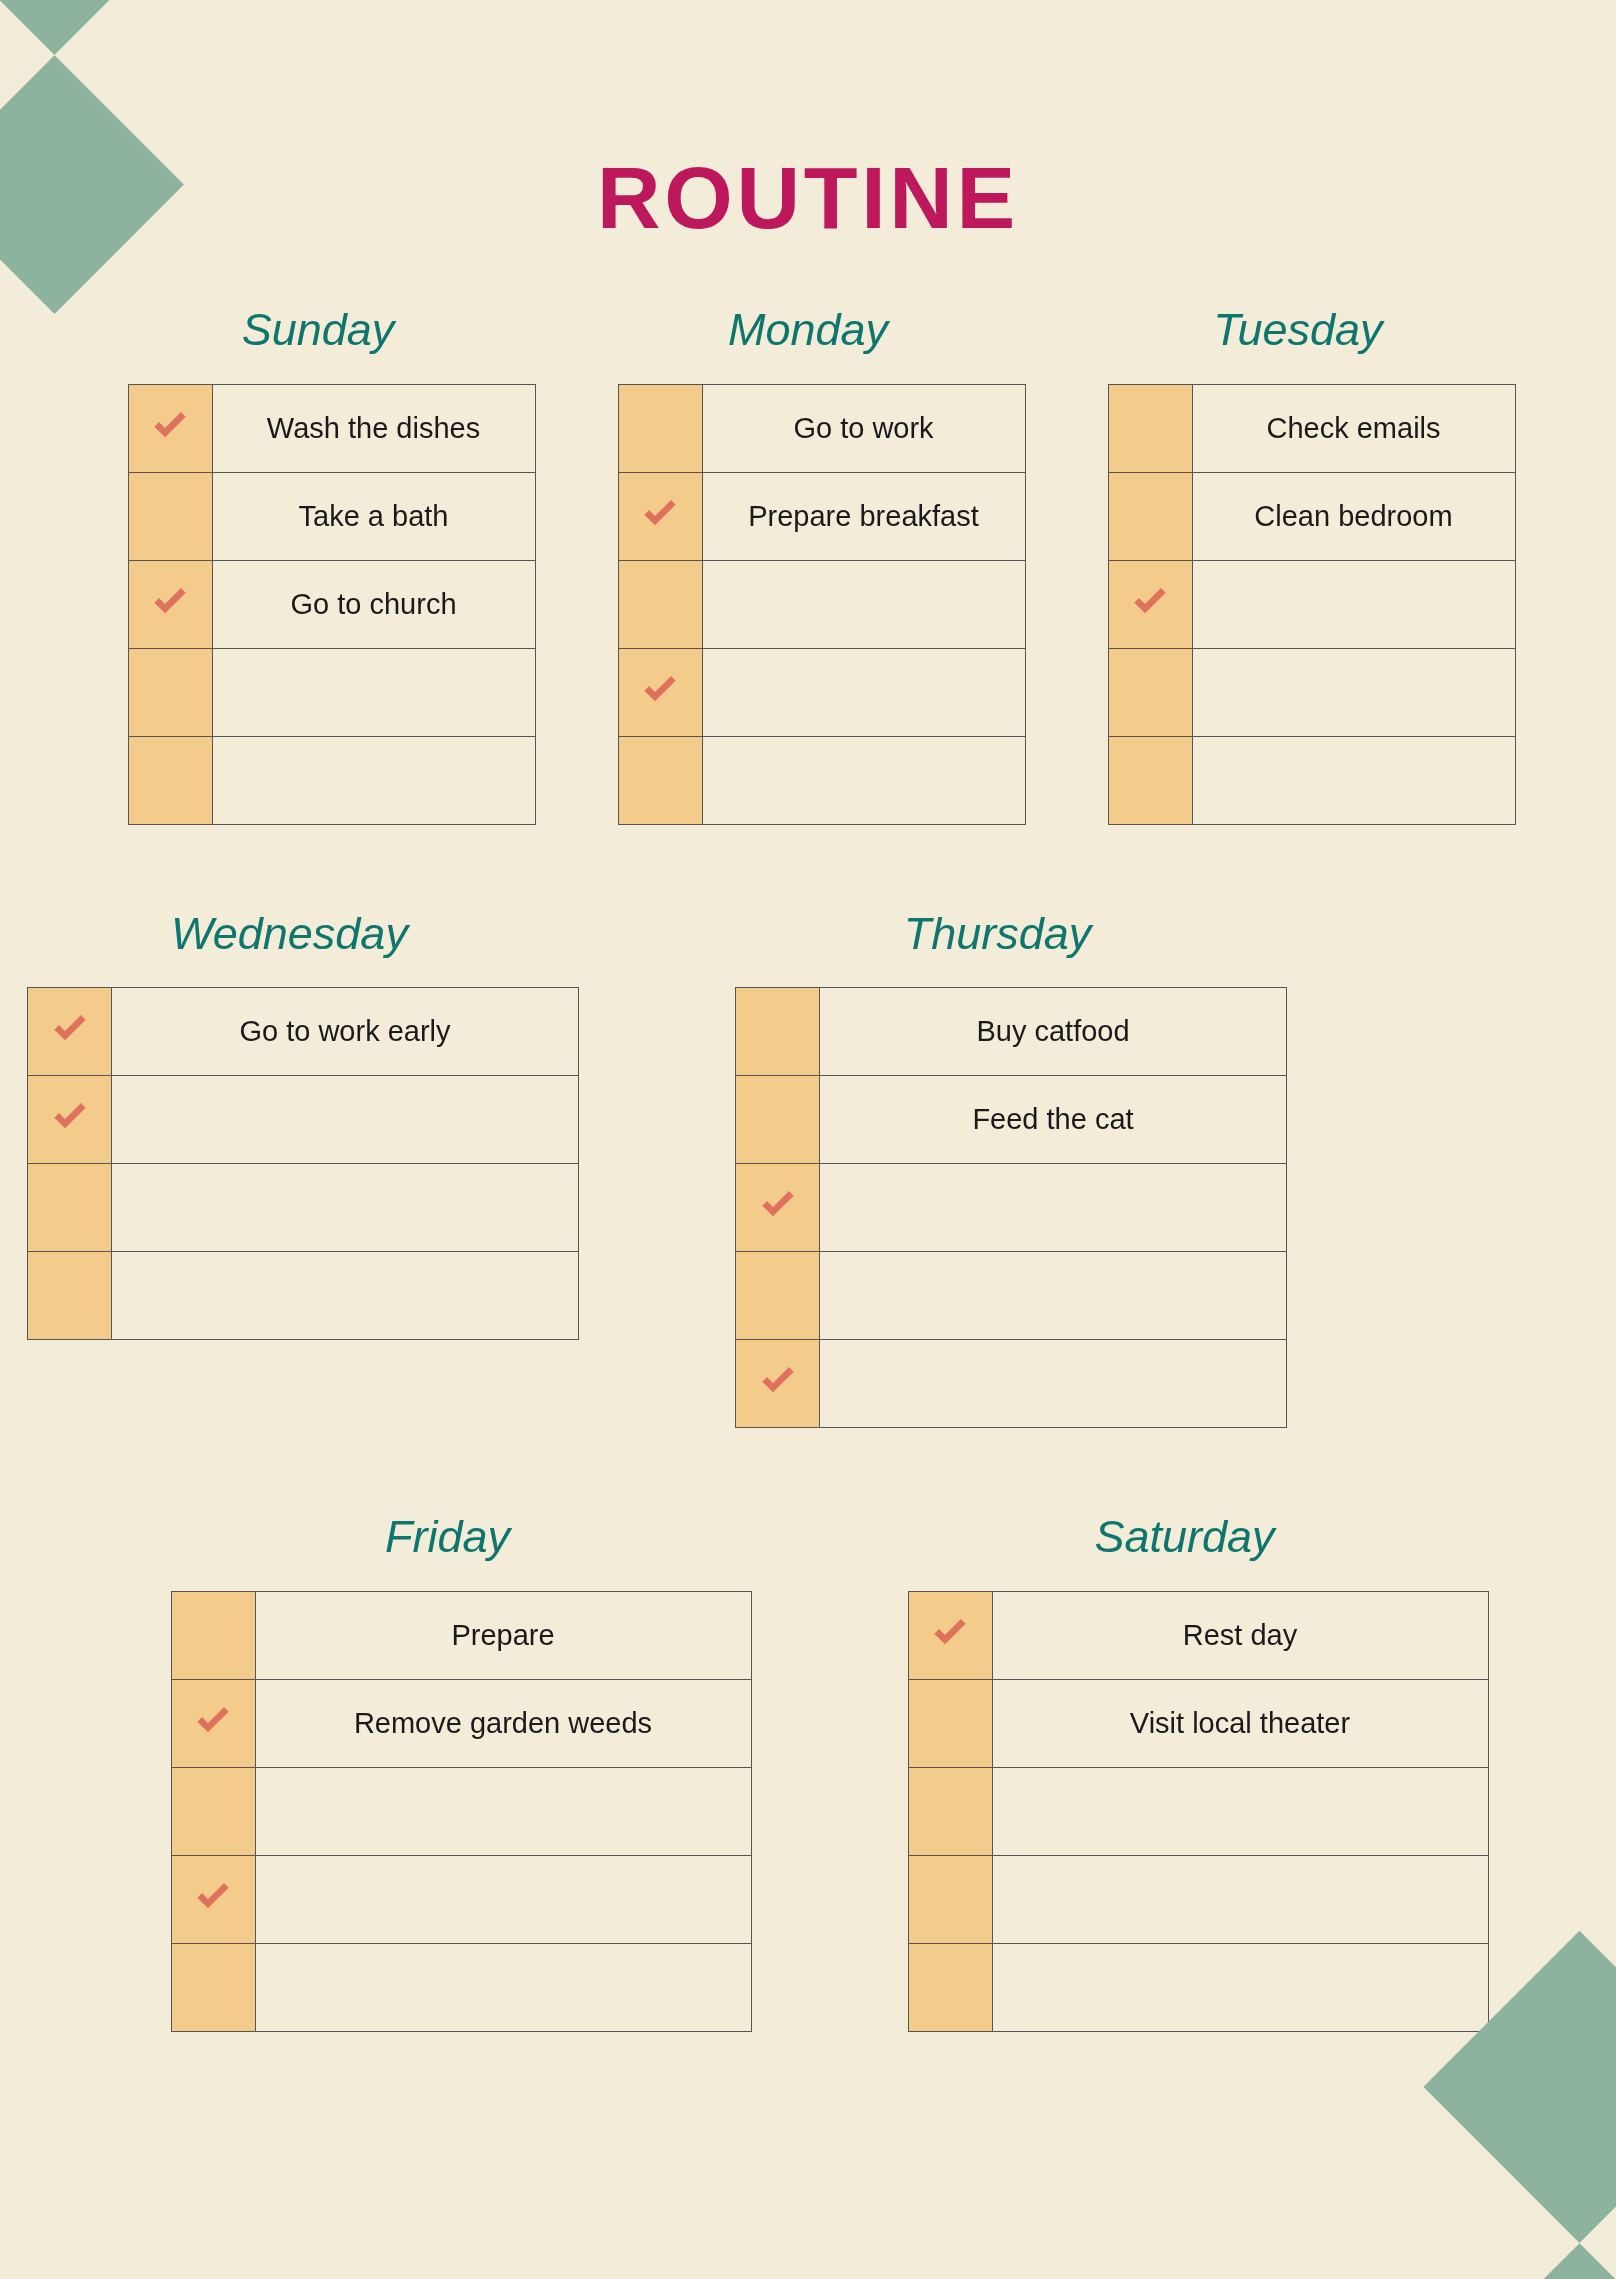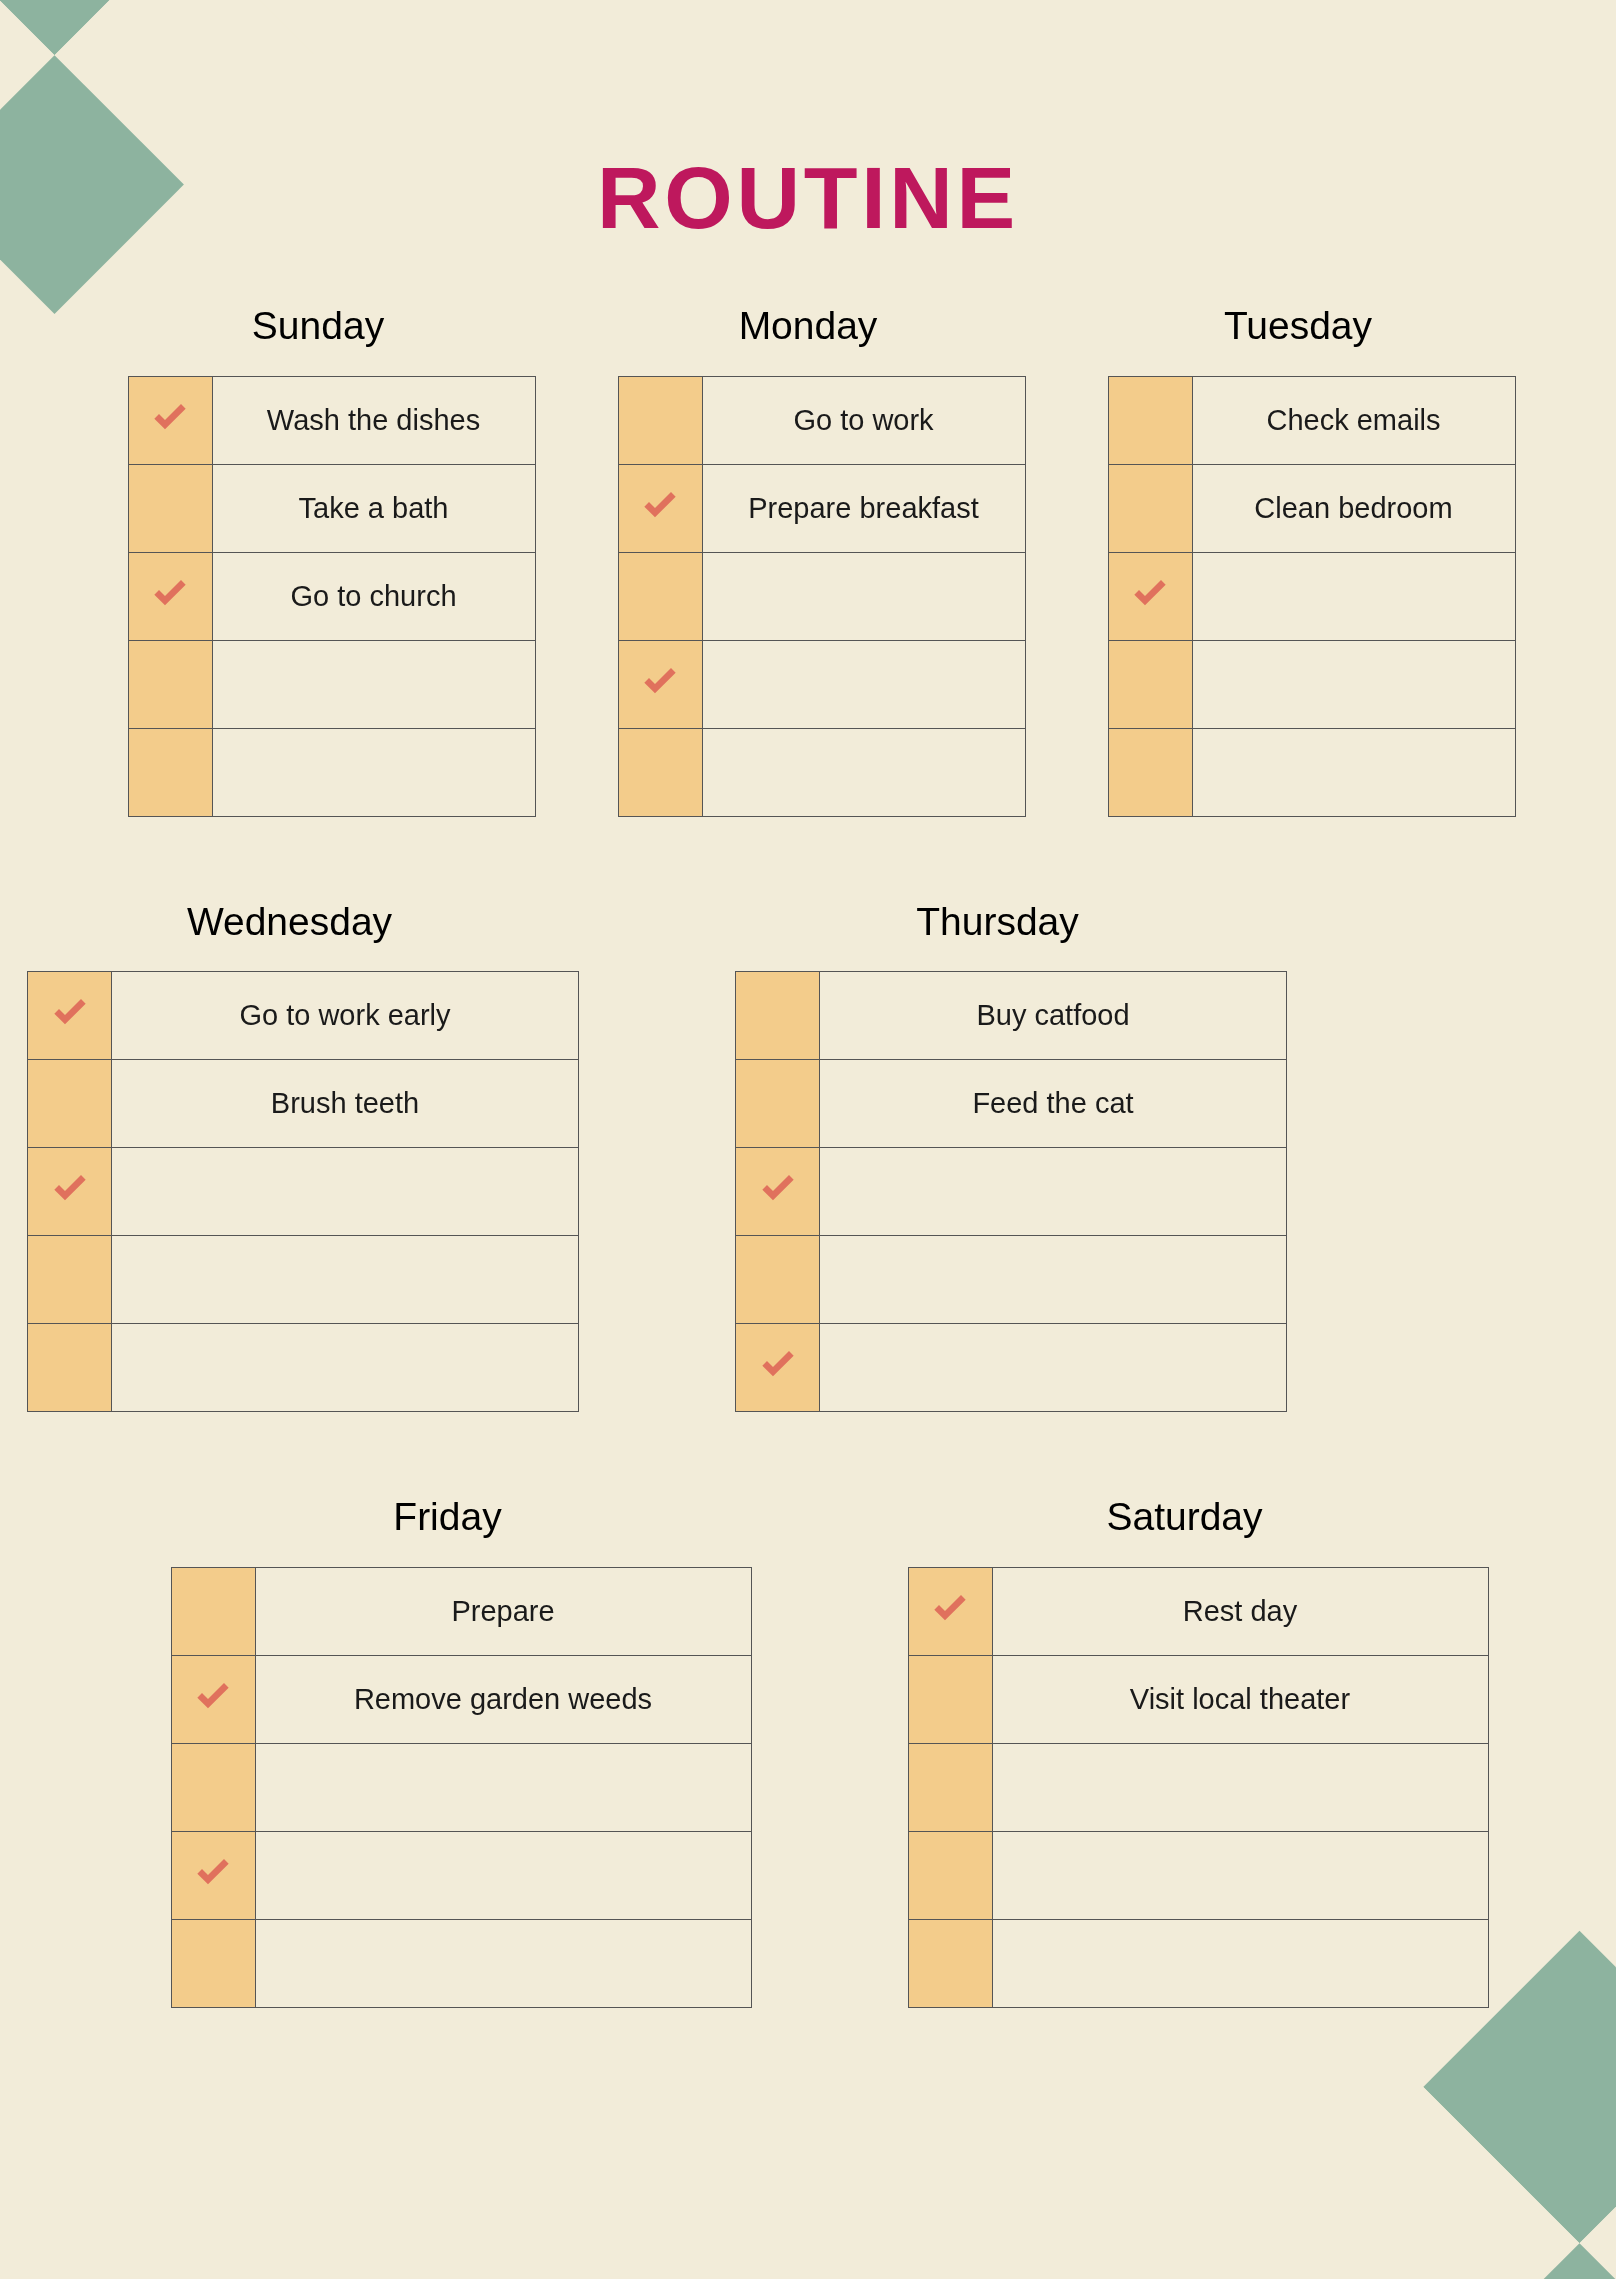--- a/index.html
+++ b/index.html
@@ -49,23 +49,24 @@
     }
     .row-bot {
       display: flex;
       justify-content: center;
       gap: 129px;
       margin-top: 83px;
       padding-left: 16px;
     }
     .day-block { display: flex; flex-direction: column; align-items: center; }
     .day-label {
-      font-size: 39px;
-      color: #000000;
+      font-size: 45px;
+      color: #0f766e;
       margin-bottom: 27.5px;
+      font-style: italic;
     }
     table.tasks {
       border-collapse: collapse;
       margin-left: 27px;
     }
     table.tasks td {
       border: 1.8px solid #555;
       height: 88px;
       vertical-align: middle;
       text-align: center;
@@ -206,24 +207,20 @@
         <div class="day-label">Wednesday</div>
         <table class="tasks sz1">
           <tbody>
             <tr>
               <td class="check"><svg class="tick" viewBox="0 0 24 24">
                   <path fill="#e0715d" d="M9 19.4 2.6 13l2.8-2.8L9 13.8 18.6 4.2l2.8 2.8z"></path>
                 </svg></td>
               <td class="task">Go to work early</td>
             </tr>
             <tr>
-              <td class="check"></td>
-              <td class="task">Brush teeth</td>
-            </tr>
-            <tr>
               <td class="check"><svg class="tick" viewBox="0 0 24 24">
                   <path fill="#e0715d" d="M9 19.4 2.6 13l2.8-2.8L9 13.8 18.6 4.2l2.8 2.8z"></path>
                 </svg></td>
               <td class="task"></td>
             </tr>
             <tr>
               <td class="check"></td>
               <td class="task"></td>
             </tr>
             <tr>

